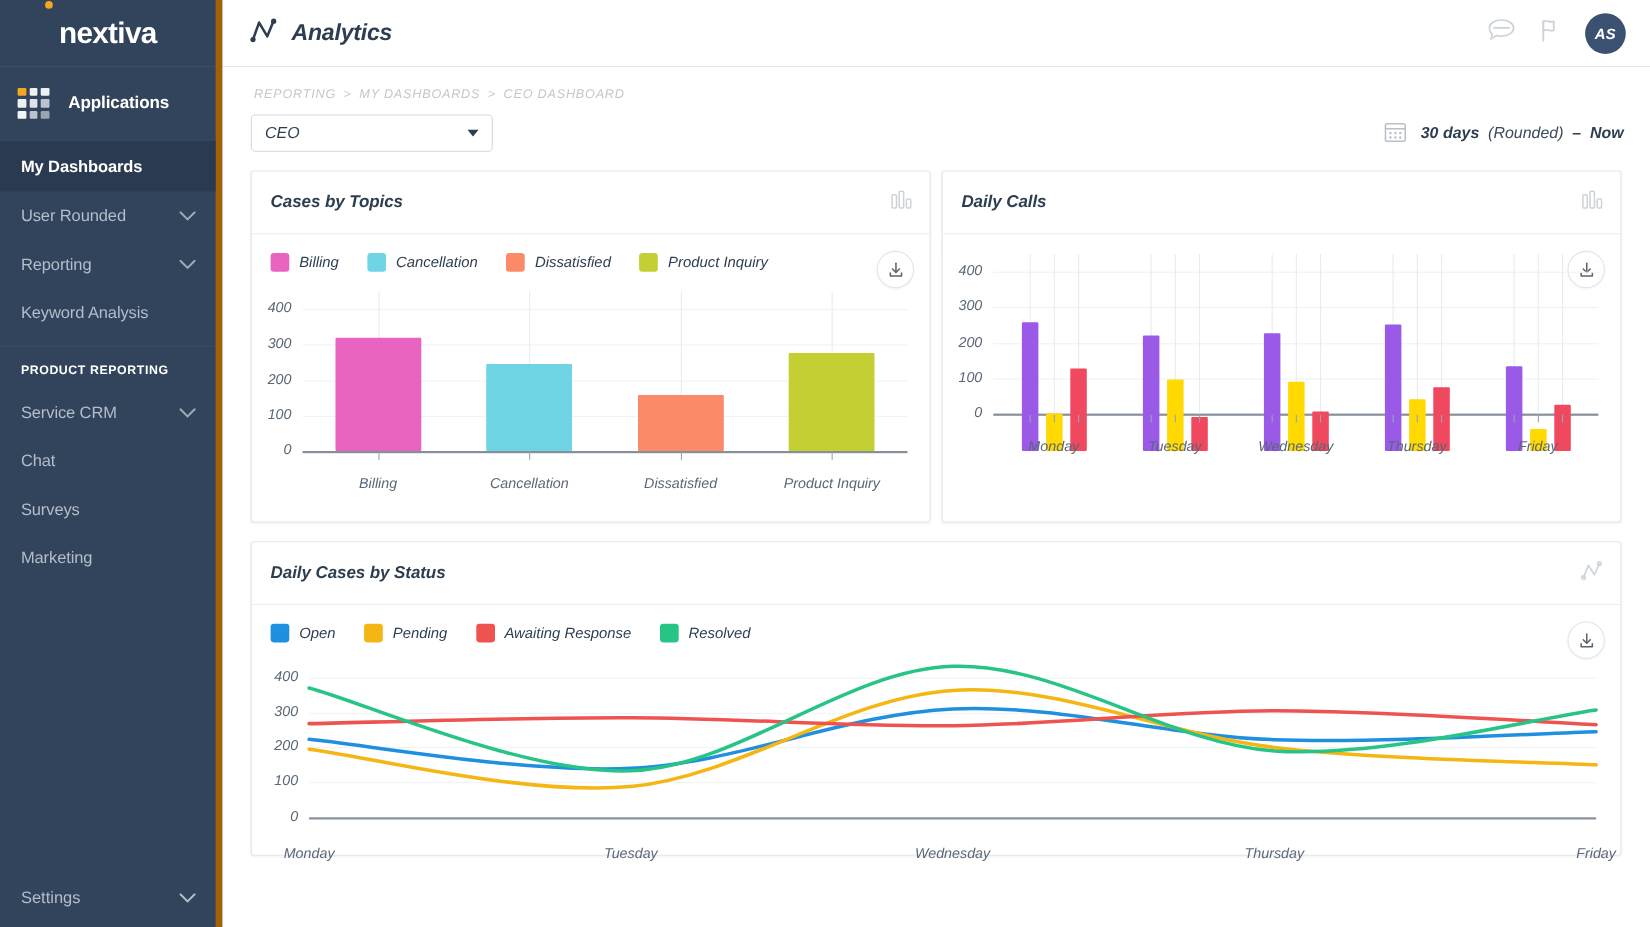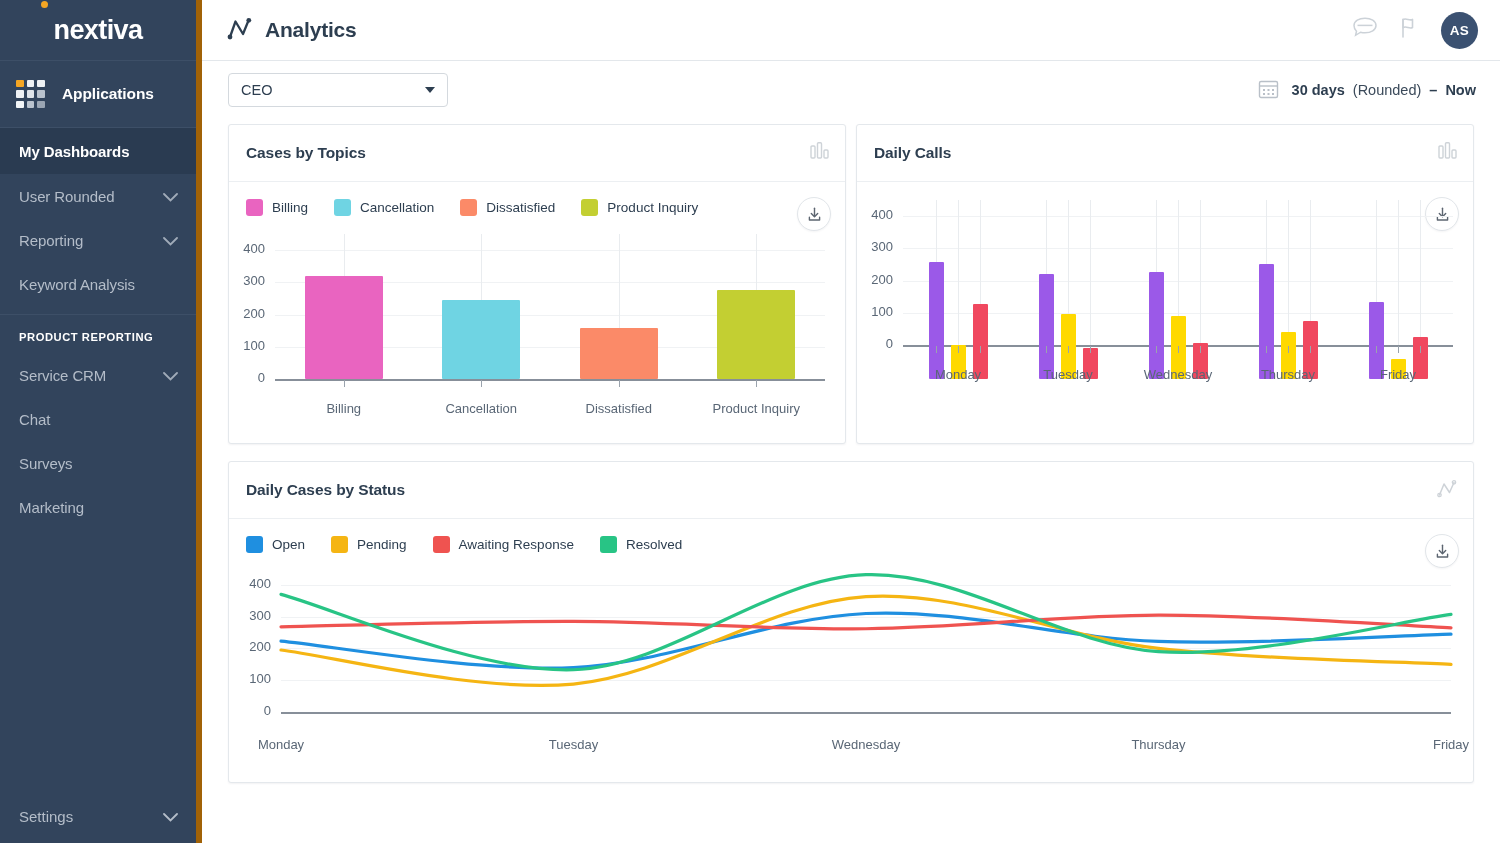--- a/index.html
+++ b/index.html
@@ -55,21 +55,21 @@
     padding: 16px 19px 10px 19px;
   }
   .sidebar-spacer { flex: 1; }
   .settings-item {
     height: 46px; display: flex; align-items: center; padding: 0 18px 0 19px;
     color: #b4bdc9; font-size: 15px; cursor: pointer; margin-bottom: 4px;
   }
   .settings-item .label { flex: 1; }
 
   
-  .main { flex: 1; height: 843px; display: flex; flex-direction: column; background: #ffffff; overflow: hidden; }
+  .main { flex: 1; height: 843px; display: flex; flex-direction: column; background: #ffffff; overflow: hidden; font-style: italic; }
   .topbar {
     height: 61px; min-height: 61px; display: flex; align-items: center;
     padding: 0 22px 0 24px; border-bottom: 1px solid #e3e7eb; background: #fff;
   }
   .topbar-title { display: flex; align-items: center; gap: 12px; }
   .topbar-title .ttl { font-size: 21px; font-weight: 700; color: #2d3e50; letter-spacing: -.2px; }
   .topbar-spacer { flex: 1; }
   .topbar-icons { display: flex; align-items: center; gap: 20px; }
   .avatar {
     width: 37px; height: 37px; border-radius: 50%; background: #3b5171;
@@ -238,20 +238,27 @@
             <path d="M4 3.4 L4 21" stroke="#ccd2d8" stroke-width="1.6" stroke-linecap="round" fill="none"></path>
             <path d="M4 3.6 C7 1.4 10.5 5.2 13.5 3.4 L13.5 11.5 C10.5 13.3 7 9.5 4 11.7 Z" fill="none" stroke="#ccd2d8" stroke-width="1.6" stroke-linejoin="round"></path>
           </svg>
         </span>
         <span class="avatar">AS</span>
       </div>
     </header>
 
     <div class="content">
 
+      <div class="breadcrumb">
+        <span>REPORTING</span>
+        <span class="sep">&gt;</span>
+        <span>MY DASHBOARDS</span>
+        <span class="sep">&gt;</span>
+        <span>CEO DASHBOARD</span>
+      </div>
 
       <div class="toolbar">
         <div class="select">
           <span class="val">CEO</span>
           <span class="caret"></span>
         </div>
         <div class="toolbar-spacer"></div>
         <div class="daterange">
           <span>
             <svg width="21" height="21" viewBox="0 0 21 21">
@@ -417,21 +424,21 @@
               <div class="tick" style="left:541px;top:164px;height:7px"></div>
               <div class="vline" style="left:563px;top:18px;height:145px"></div>
               <div class="bar" style="left:555.5px;width:15px;height:42.21111111111111px;bottom:64px;background:#f0485f"></div>
               <div class="tick" style="left:563px;top:164px;height:7px"></div>
               <div class="xlab" style="left:486px;width:110px;top:185px">Friday</div>
             </div>
         </div>
       </div>
 
       <div class="cards-row">
-        <div class="card" style="width:1246px;height:322px">
+        <div class="card" style="width:1246px;height:286px">
           <div class="card-head">
             <span class="card-title">Daily Cases by Status</span>
             <span>
               <svg width="20" height="19" viewBox="0 0 20 19">
                 <path d="M2.5 16 L7 5 L12.5 13.5 L17 3.5" stroke="#ced3d8" stroke-width="1.5" fill="none" stroke-linecap="round" stroke-linejoin="round"></path>
                 <circle cx="2.5" cy="16" r="1.7" fill="none" stroke="#ced3d8" stroke-width="1.3"></circle>
                 <circle cx="17" cy="3.3" r="1.7" fill="none" stroke="#ced3d8" stroke-width="1.3"></circle>
               </svg>
             </span>
           </div>

